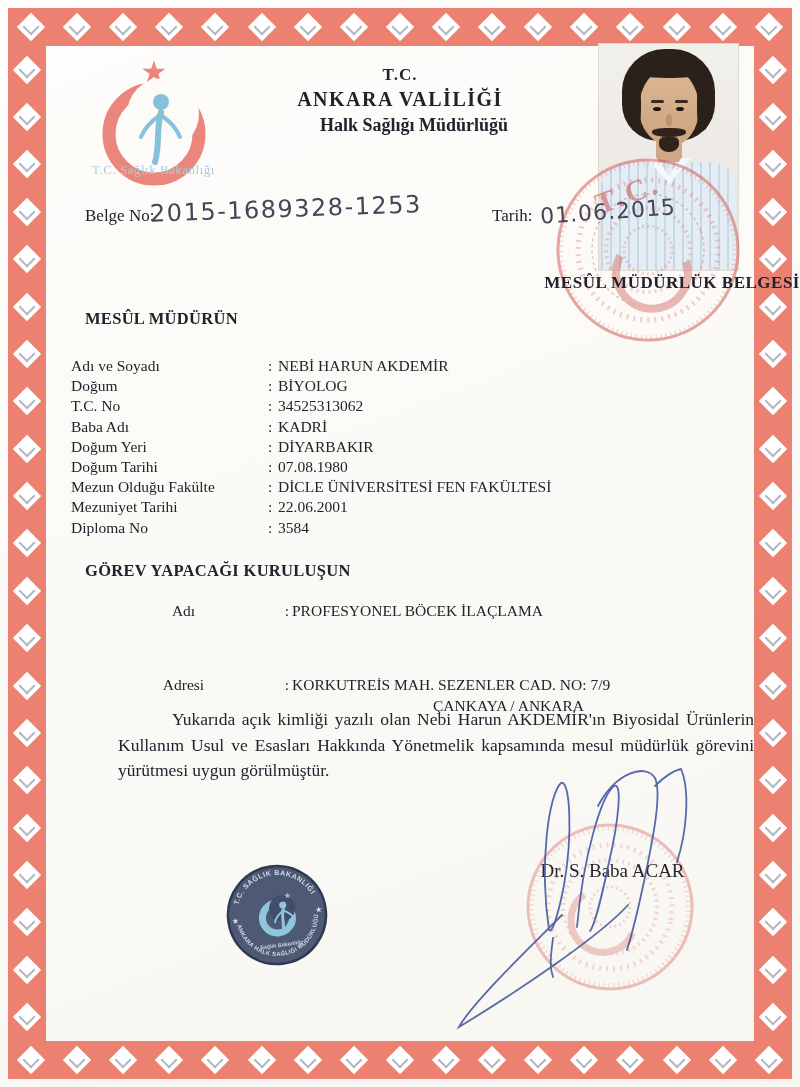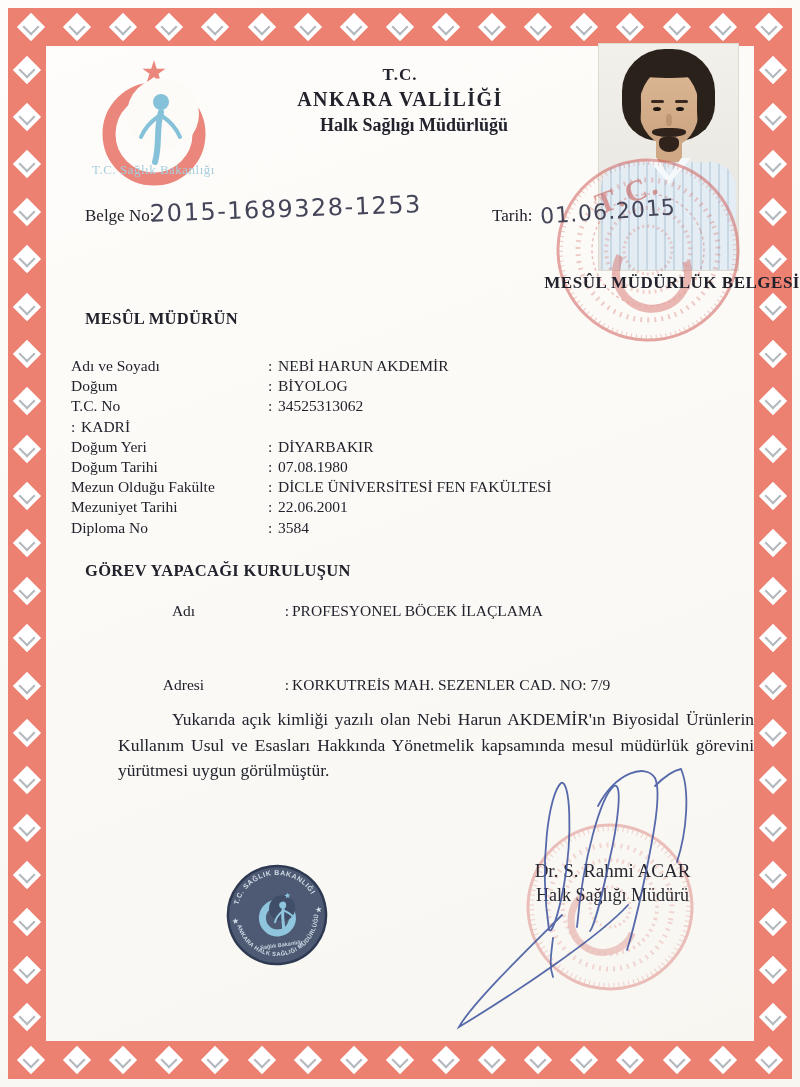--- a/index.html
+++ b/index.html
@@ -238,20 +238,21 @@
         <span class="fl">Doğum</span>
         <span class="fc">:</span>
         <span class="fv">BİYOLOG</span>
       </div>
     <div class="frow">
         <span class="fl">T.C. No</span>
         <span class="fc">:</span>
         <span class="fv">34525313062</span>
       </div>
     <div class="frow">
+        <span class="fl">Baba Adı</span>
         <span class="fc">:</span>
         <span class="fv">KADRİ</span>
       </div>
     <div class="frow">
         <span class="fl">Doğum Yeri</span>
         <span class="fc">:</span>
         <span class="fv">DİYARBAKIR</span>
       </div>
     <div class="frow">
         <span class="fl">Doğum Tarihi</span>
@@ -282,20 +283,21 @@
         <span class="fc">:</span>
         <span class="fv">PROFESYONEL BÖCEK İLAÇLAMA</span>
       </div>
   </div>
   <div class="org-fields" style="top:675px;">
     <div class="orow">
         <span class="fl">Adresi</span>
         <span class="fc">:</span>
         <span class="fv">KORKUTREİS MAH. SEZENLER CAD. NO: 7/9</span>
       </div>
+    <div class="addr2">ÇANKAYA / ANKARA</div>
   </div>
 
   <div class="body-par">Yukarıda açık kimliği yazılı olan Nebi Harun AKDEMİR'ın Biyosidal Ürünlerin Kullanım Usul ve Esasları Hakkında Yönetmelik kapsamında mesul müdürlük görevini yürütmesi uygun görülmüştür.</div>
 
   <svg class="stamp-bottom" width="184" height="184" viewBox="0 0 184 184">
     <g transform="rotate(14 92 92)" opacity="0.38">
       <circle cx="92" cy="92" r="82" fill="none" stroke="#d2615d" stroke-width="3"></circle>
       <circle cx="92" cy="92" r="79" fill="none" stroke="#d2615d" stroke-width="6" stroke-dasharray="1 4" opacity="0.7"></circle>
       <circle cx="92" cy="92" r="62" fill="none" stroke="#d2615d" stroke-width="5" stroke-dasharray="2 5" opacity="0.6"></circle>
       <circle cx="92" cy="92" r="47" fill="none" stroke="#d2615d" stroke-width="4" stroke-dasharray="2 4" opacity="0.6"></circle>
@@ -324,22 +326,21 @@
       <circle cx="61" cy="49" r="13" fill="#414e68"></circle>
       <text x="68" y="40" font-size="8" fill="#8fc6de" text-anchor="middle">★</text>
       <circle cx="62" cy="46" r="3.5" fill="#8fc6de"></circle>
       <path d="M62,50 C59,58 61,66 59,72" fill="none" stroke="#8fc6de" stroke-width="3" stroke-linecap="round"></path>
       <path d="M61,52 C56,55 53,59 52,62 M63,52 C68,55 71,59 72,62" fill="none" stroke="#8fc6de" stroke-width="2" stroke-linecap="round"></path>
       <text x="55" y="87" font-size="5.5" font-weight="bold" fill="#c2d0dc" text-anchor="middle" font-family="Liberation Sans, sans-serif">Sağlık Bakanlığı</text>
     </g>
   </svg>
 
   <div class="sig-block">
-    <div class="sig-name">Dr. S. Rahmi ACAR</div>
-    <div class="sig-title">Halk Sağlığı Müdürü</div>
+    <div class="sig-name">Dr. S. Baba ACAR</div>
   </div>
 
   <svg class="signature-ink" width="800" height="1087" viewBox="0 0 800 1087">
     <g fill="none" stroke="#4056a0" stroke-width="1.8" opacity="0.88" stroke-linecap="round">
       <path d="M549,930 C539,862 549,794 561,783 C570,779 573,834 564,885 C558,917 551,936 549,929"></path>
       <path d="M577,927 C583,858 601,796 614,786 C623,781 618,824 609,862 C602,896 594,926 590,931"></path>
       <path d="M598,806 C616,772 646,763 655,778 C662,793 653,838 646,872 C640,901 633,931 627,950"></path>
       <path d="M655,786 C666,775 676,770 681,769 C690,790 687,831 677,862"></path>
       <path d="M628,905 C600,936 520,990 459,1027 C472,1003 530,947 562,915"></path>
       <path d="M553,938 C551,955 549,966 553,977"></path>

